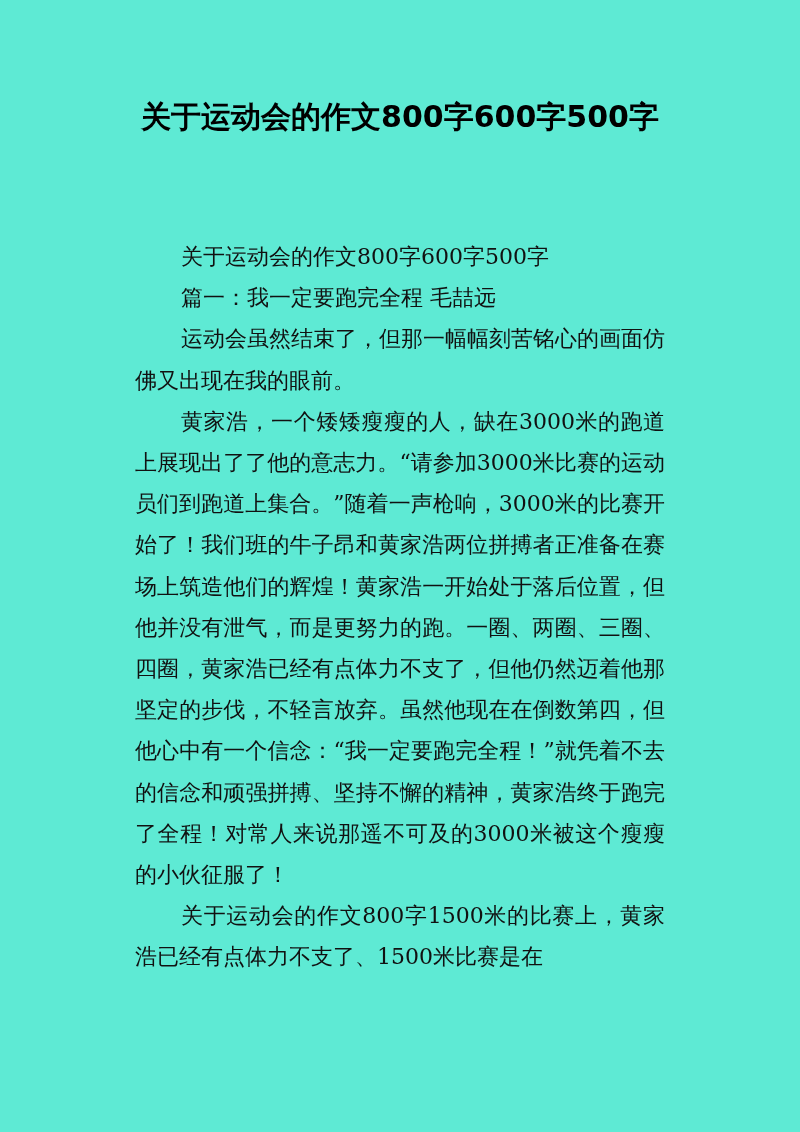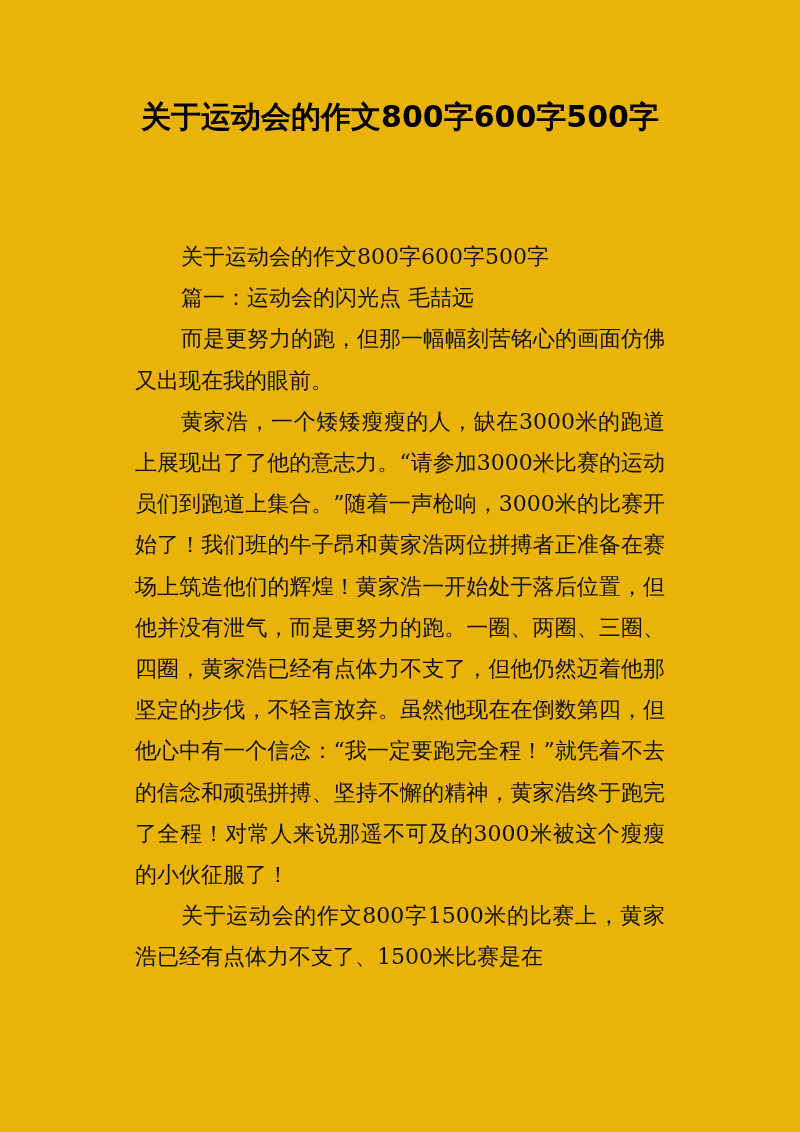--- a/index.html
+++ b/index.html
@@ -13,21 +13,21 @@
       position: relative;
       overflow: hidden;
       color: #111111;
     }
     .page {
       position: absolute;
       left: 0;
       top: 0;
       width: 800px;
       height: 1132px;
-      background: #eab308;
+      background: #5eead4;
     }
     .title {
       position: absolute;
       left: 100px;
       top: 96px;
       width: 600px;
       text-align: center;
       font-family: "DejaVu Sans", "Liberation Sans", sans-serif;
       font-weight: bold;
       font-size: 30px;
@@ -53,18 +53,18 @@
     }
   </style>
 </head>
 <body>
 
 <div class="page">
   <h1 class="title">关于运动会的作文800字600字500字</h1>
 
   <div class="body-text">
     <p class="para">关于运动会的作文800字600字500字</p>
-    <p class="para">篇一：运动会的闪光点 毛喆远</p>
-    <p class="para">而是更努力的跑，但那一幅幅刻苦铭心的画面仿佛又出现在我的眼前。</p>
+    <p class="para">篇一：我一定要跑完全程 毛喆远</p>
+    <p class="para">运动会虽然结束了，但那一幅幅刻苦铭心的画面仿佛又出现在我的眼前。</p>
     <p class="para">黄家浩，一个矮矮瘦瘦的人，缺在3000米的跑道上展现出了了他的意志力。“请参加3000米比赛的运动员们到跑道上集合。”随着一声枪响，3000米的比赛开始了！我们班的牛子昂和黄家浩两位拼搏者正准备在赛场上筑造他们的辉煌！黄家浩一开始处于落后位置，但他并没有泄气，而是更努力的跑。一圈、两圈、三圈、四圈，黄家浩已经有点体力不支了，但他仍然迈着他那坚定的步伐，不轻言放弃。虽然他现在在倒数第四，但他心中有一个信念：“我一定要跑完全程！”就凭着不去的信念和顽强拼搏、坚持不懈的精神，黄家浩终于跑完了全程！对常人来说那遥不可及的3000米被这个瘦瘦的小伙征服了！</p>
     <p class="para">关于运动会的作文800字1500米的比赛上，黄家浩已经有点体力不支了、1500米比赛是在</p>
   </div>
 </div>
 
 </body></html>

